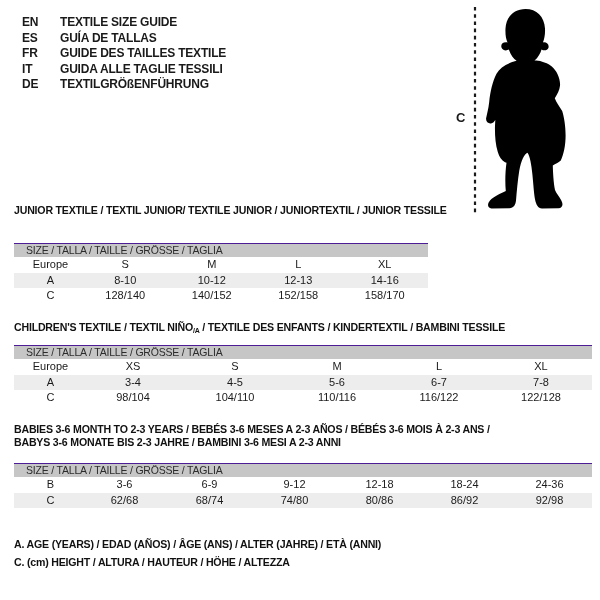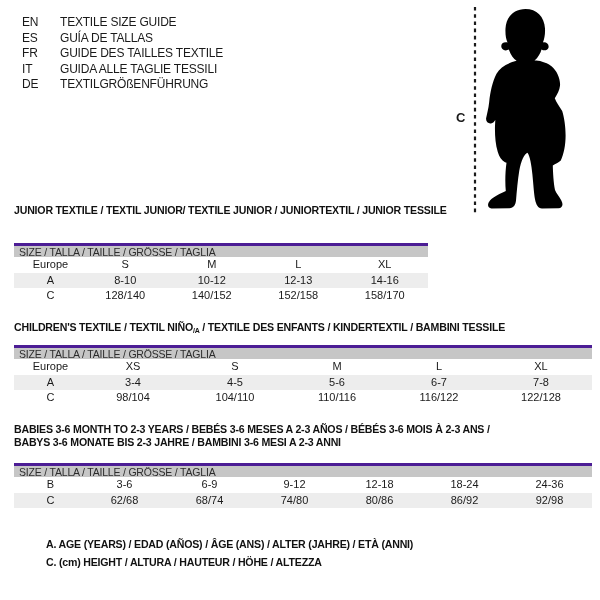--- a/index.html
+++ b/index.html
@@ -7,39 +7,39 @@
     --bar:#c6c6c6;
     --alt:#ededed;
     --bg:#ffffff;
   }
   *{margin:0;padding:0;box-sizing:border-box;}
   html,body{width:600px;height:600px;background:var(--bg);}
   body{font-family:"Liberation Sans","DejaVu Sans",sans-serif;color:var(--text);position:relative;overflow:hidden;}
   .abs{position:absolute;}
 
   
-  .lang-block{left:22px;top:15px;font-weight:normal;font-size:12px;line-height:15.6px;letter-spacing:-0.2px;}
+  .lang-block{left:22px;top:15px;font-weight:bold;font-size:12px;line-height:15.6px;letter-spacing:-0.2px;}
   .lang-row{white-space:nowrap;}
   .lang-code{display:inline-block;width:38px;}
 
   
   .figure{left:450px;top:2px;}
 
   
   .tbl-title{font-weight:bold;font-size:10.6px;letter-spacing:-0.2px;color:#111;white-space:nowrap;}
   .tbl-title sub{font-size:7px;vertical-align:-2px;}
-  .size-bar{background:var(--bar);border-top:3px solid #4c1d95;height:14px;line-height:13px;font-size:10.5px;padding-left:5px;color:#2c2c2c;letter-spacing:-0.2px;}
+  .size-bar{background:var(--bar);border-top:1px solid #4c1d95;height:14px;line-height:13px;font-size:10.5px;padding-left:12px;color:#2c2c2c;letter-spacing:-0.2px;}
   table.size-table{border-collapse:collapse;table-layout:fixed;width:100%;}
   table.size-table td{font-size:11px;line-height:15.5px;height:15.5px;text-align:center;padding:0;white-space:nowrap;}
   table.size-table td.lbl{text-align:center;padding-left:5px;}
   table.size-table tr.alt{background:var(--alt);}
   col.c-label{width:68px;}
 
   .two-line{line-height:13.2px;}
-  .footnotes{font-weight:bold;font-size:10.6px;line-height:18.4px;letter-spacing:-0.2px;color:#111;white-space:nowrap;margin-left:32px;}
+  .footnotes{font-weight:bold;font-size:10.6px;line-height:18.4px;letter-spacing:-0.2px;color:#111;white-space:nowrap;}
 </style>
 </head>
 <body>
 
 <div class="abs lang-block">
   <div class="lang-row">
     <span class="lang-code">EN</span><span>TEXTILE SIZE GUIDE</span>
   </div>
   <div class="lang-row">
     <span class="lang-code">ES</span><span>GUÍA DE TALLAS</span>

